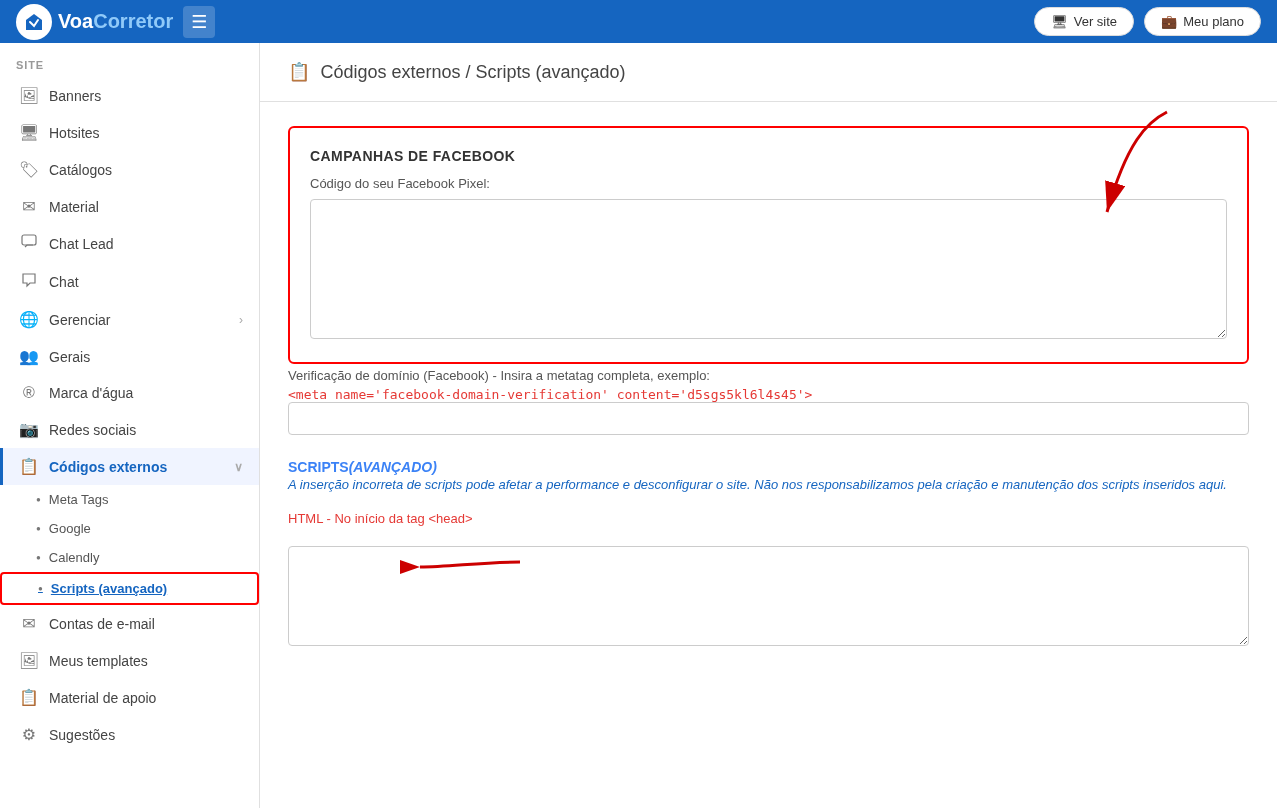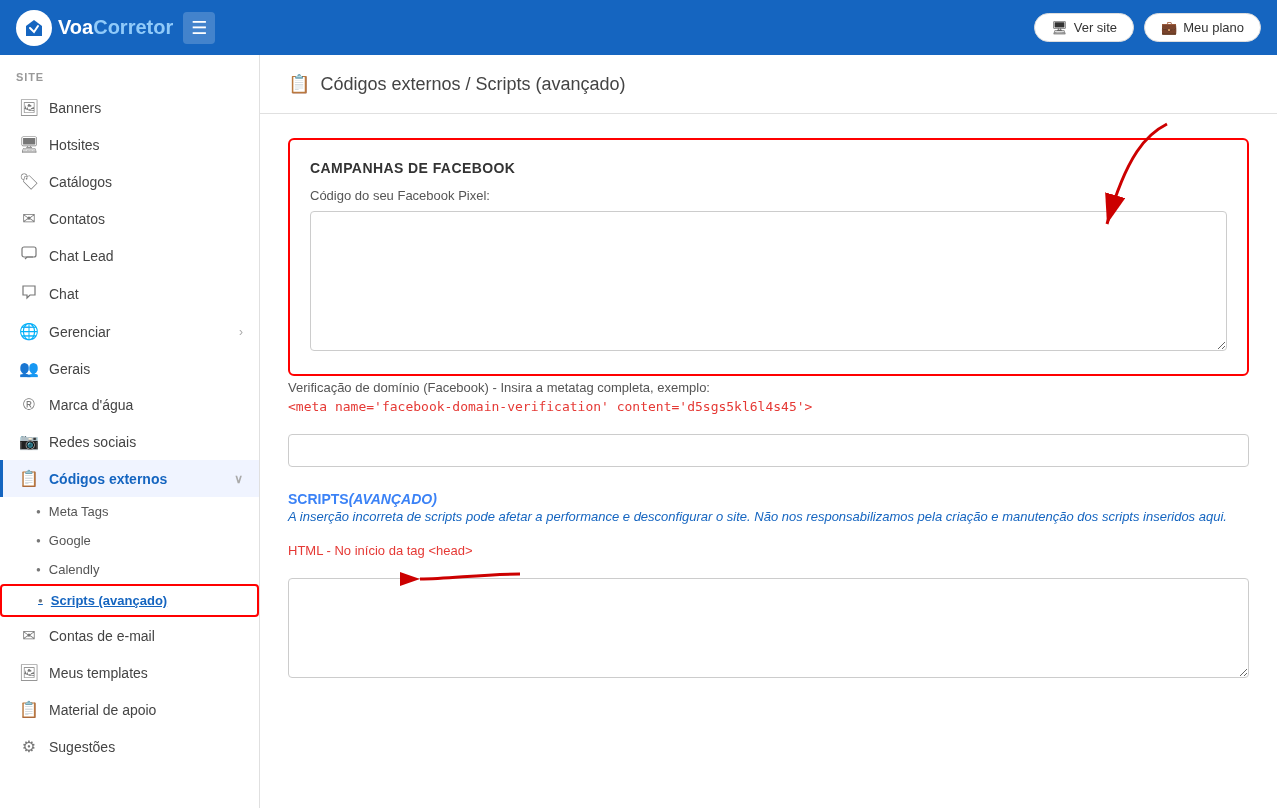--- a/index.html
+++ b/index.html
@@ -1,20 +1,20 @@
 <!DOCTYPE html>
 <html><head>
   <meta charset="utf-8">
   <style>
     * { box-sizing: border-box; margin: 0; padding: 0; }
     body { font-family: 'Segoe UI', Arial, sans-serif; font-size: 14px; color: #333; background: #f5f5f5; display: flex; flex-direction: column; height: 100vh; overflow: hidden; }
 
     
     .topbar {
-      height: 55px;
+      height: 43px;
       background: #1565c0;
       display: flex;
       align-items: center;
       justify-content: space-between;
       padding: 0 16px;
       flex-shrink: 0;
       z-index: 10;
     }
     .topbar-left { display: flex; align-items: center; gap: 10px; }
     .logo-area { display: flex; align-items: center; gap: 6px; }
@@ -156,21 +156,21 @@
 
     .domain-verify-label {
       font-size: 13px;
       color: #555;
       margin-bottom: 4px;
     }
     .domain-verify-example {
       font-size: 13px;
       color: #e53935;
       font-family: monospace;
-      margin-bottom: 20px;
+      margin-bottom: 0;
     }
     .input-field {
       width: 100%;
       border: 1px solid #ccc;
       border-radius: 4px;
       padding: 8px 10px;
       font-size: 13px;
       color: #333;
       background: white;
     }
@@ -259,21 +259,21 @@
     <div class="sidebar-item">
       <span class="sidebar-icon">🖥</span>
       <span>Hotsites</span>
     </div>
     <div class="sidebar-item">
       <span class="sidebar-icon">🏷</span>
       <span>Catálogos</span>
     </div>
     <div class="sidebar-item">
       <span class="sidebar-icon">✉</span>
-      <span>Contatos</span>
+      <span>Material</span>
     </div>
     <div class="sidebar-item">
       <span class="sidebar-icon">
         <svg width="16" height="16" viewBox="0 0 16 16" fill="none">
             <rect x="1" y="1" width="14" height="10" rx="2" stroke="#777" stroke-width="1.2"></rect>
             <path d="M4 13l2-2h6" stroke="#777" stroke-width="1.2"></path>
           </svg>
       </span>
       <span>Chat Lead</span>
     </div>

